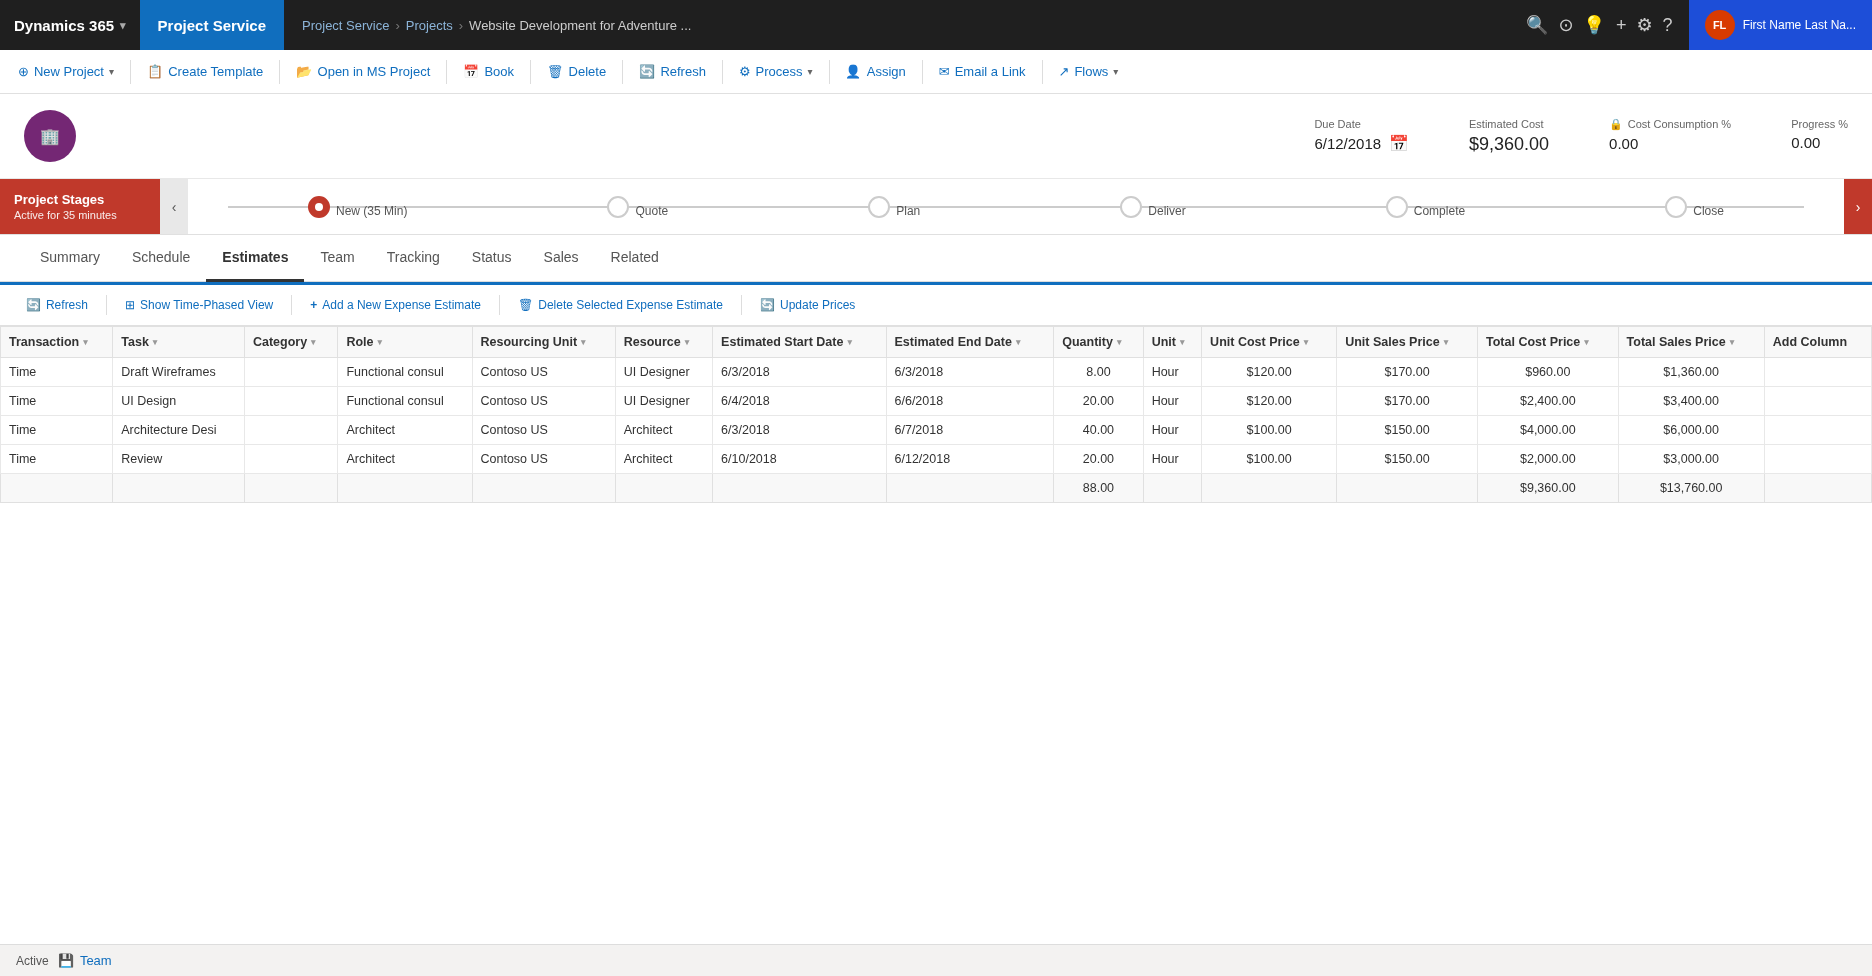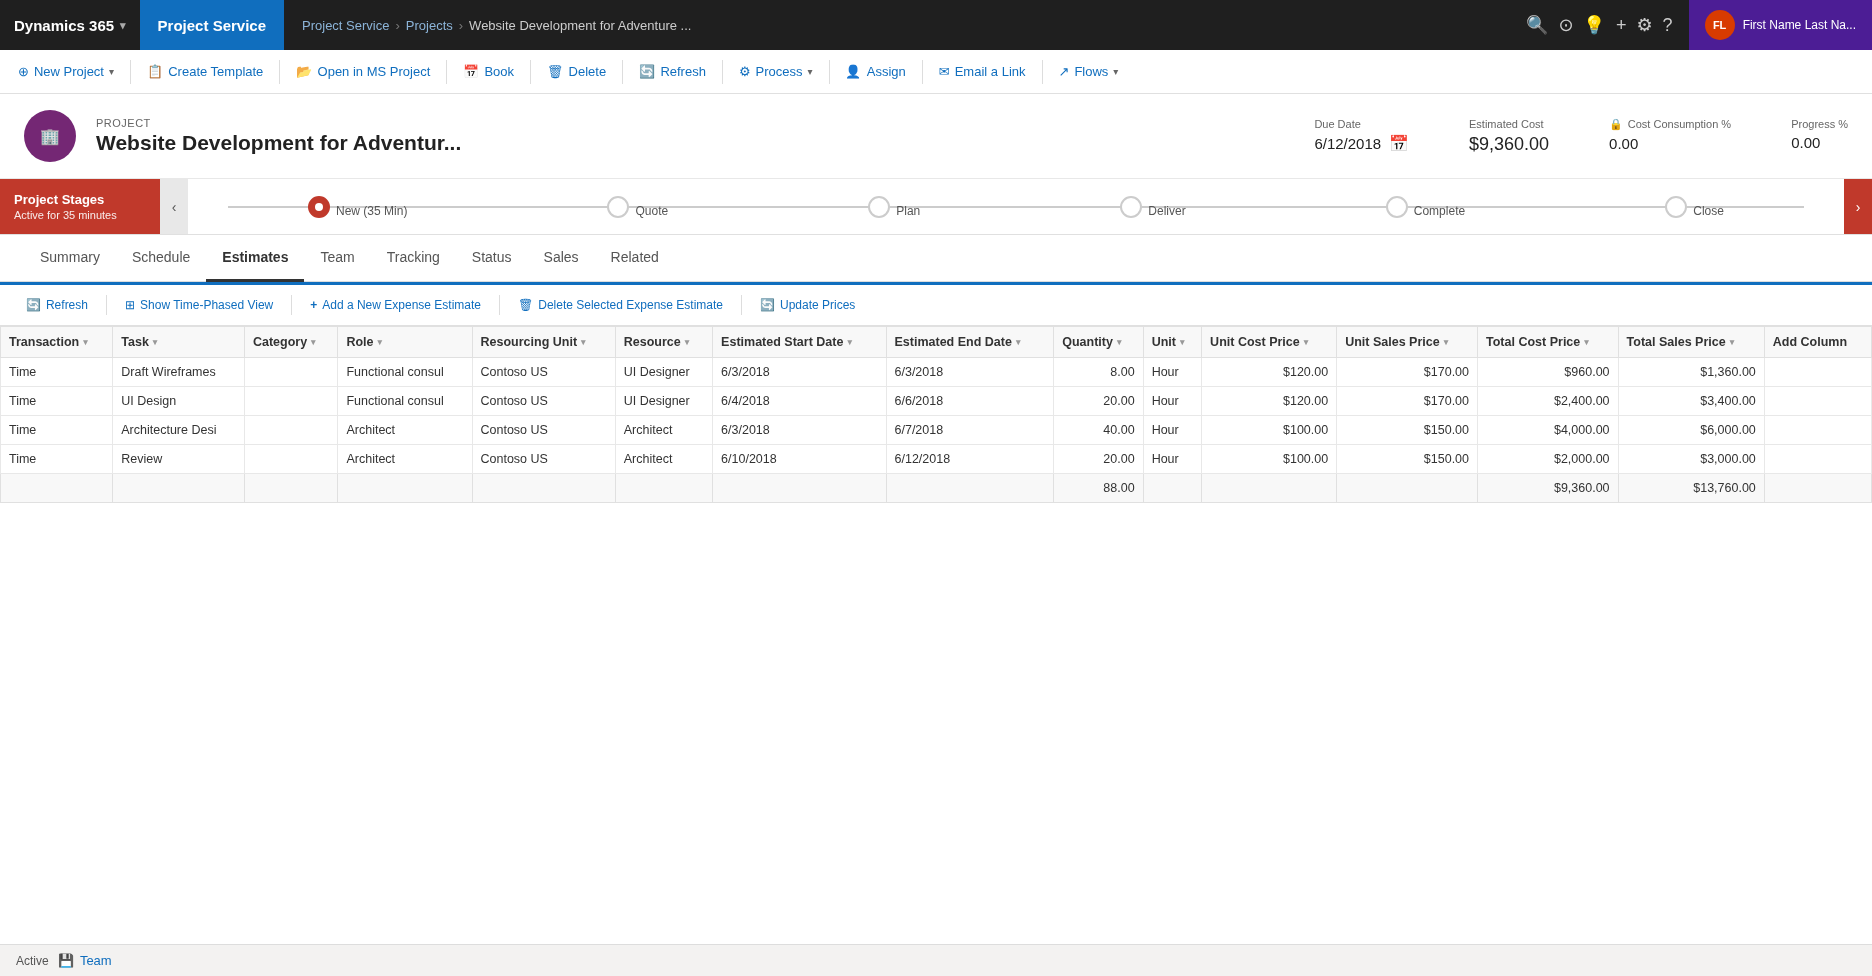--- a/index.html
+++ b/index.html
@@ -47,21 +47,21 @@
     .top-nav-right {
       display: flex;
       align-items: center;
       gap: 10px;
       padding: 0 16px;
       color: #ccc;
       font-size: 16px;
     }
     .top-nav-right span { cursor: pointer; }
     .top-nav-user {
-      background: #4c1d95;
+      background: #1d4ed8;
       height: 100%;
       display: flex;
       align-items: center;
       padding: 0 16px;
       color: #fff;
       font-size: 12px;
       gap: 8px;
       cursor: pointer;
     }
     .user-avatar {
@@ -276,21 +276,21 @@
       padding: 7px 8px;
       color: #333;
       white-space: nowrap;
     }
     .total-row td {
       background: #f8f8f8;
       border: 1px solid #e0e0e0;
       padding: 7px 8px;
       font-weight: 400;
     }
-    .text-right { text-align: right; }
+    .text-right { text-align: center; }
 
     
     .content-area {
       display: flex;
       flex-direction: column;
       min-height: calc(100vh - 210px);
     }
 
     
     .status-bar {
@@ -402,24 +402,20 @@
   <button class="cmd-btn">
     <span>↗</span>
     <span>Flows</span>
     <span class="cmd-chevron">▾</span>
   </button>
 </div>
 
 <div class="project-header">
   <div class="project-icon">
     <span style="font-size:16px;">🏢</span>
-  </div>
-  <div class="project-info">
-    <div class="project-label">PROJECT</div>
-    <div class="project-name">Website Development for Adventur...</div>
   </div>
   <div class="project-meta">
     <div class="meta-item">
       <div class="meta-label">
         <span>Due Date</span>
       </div>
       <div class="meta-value" style="display:flex;align-items:center;gap:8px;">
         <span>6/12/2018</span>
         <span style="cursor:pointer;font-size:16px;">📅</span>
       </div>

